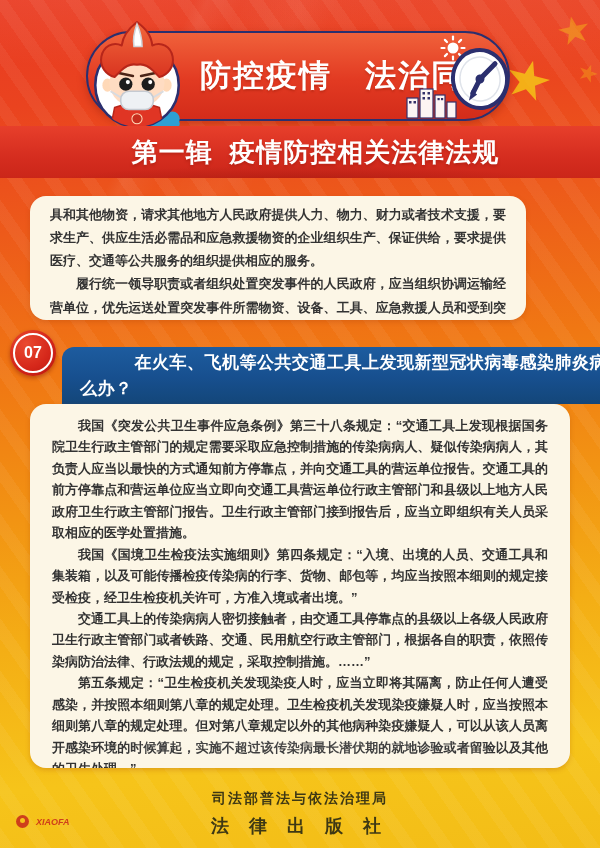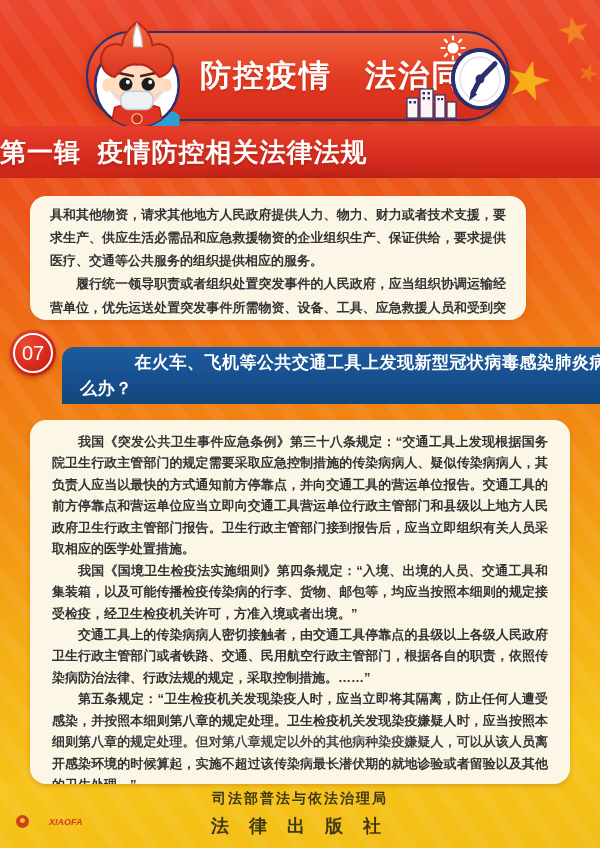--- a/index.html
+++ b/index.html
@@ -31,58 +31,58 @@
   .mascot{position:absolute;left:-2px;top:-13px;width:102px;height:114px;}
   .clock{position:absolute;left:360px;top:12px;width:64px;height:68px;transform:rotate(-8deg);}
   .sun{position:absolute;left:352px;top:2px;width:26px;height:26px;}
   .buildings{position:absolute;left:318px;top:50px;width:52px;height:36px;opacity:.95;}
 
   
   .band{position:absolute;top:126px;left:0;width:600px;height:52px;
     background:linear-gradient(180deg,#e73f2b 0%,#d52d1f 60%,#cb2619 100%);}
   .band::after{content:"";position:absolute;left:0;right:0;bottom:0;height:16px;
     background:radial-gradient(60% 22px at 50% 120%,rgba(120,10,5,.28),transparent 70%);}
-  .band-title{position:relative;line-height:52px;font-size:26px;font-weight:bold;
-    color:#fff;letter-spacing:1px;white-space:pre;text-shadow:0 2px 3px rgba(140,20,8,.4);}
+  .band-title{position:relative;text-align:center;line-height:52px;font-size:26px;font-weight:bold;
+    color:#fff;letter-spacing:1px;white-space:pre;text-shadow:0 2px 3px rgba(140,20,8,.4);padding-left:31px;}
 
   
   .intro{position:absolute;left:30px;top:196px;width:496px;height:124px;background:#fcf6e6;
     border-radius:16px;box-sizing:border-box;padding:7px 20px;overflow:hidden;
     box-shadow:0 2px 5px rgba(160,60,10,.25);}
   .intro p{margin:0;font-size:13px;line-height:1.78;color:#333;font-weight:700;text-align:justify;}
 
   
   .qa-header{position:absolute;left:62px;top:347px;width:600px;height:57px;
     background:linear-gradient(180deg,#1d5c9f 0%,#174f8e 55%,#134679 100%);
     border-radius:12px 12px 0 0;box-sizing:border-box;padding:3px 16px 0 18px;overflow:hidden;}
   .qa-header p{margin:0;color:#fff;font-size:17px;font-weight:700;line-height:1.55;text-indent:3.2em;
     letter-spacing:.5px;}
   .badge{position:absolute;left:10px;top:330px;width:46px;height:46px;border-radius:50%;
     background:radial-gradient(circle at 35% 30%,#ea4a30 0%,#d5271a 55%,#b4130d 100%);
     box-shadow:0 2px 4px rgba(110,10,5,.4);z-index:5;}
   .badge::before{content:"";position:absolute;inset:3px;border:2px solid #fff;border-radius:50%;}
   .badge span{position:absolute;inset:0;display:flex;align-items:center;justify-content:center;
-    color:#fff;font-size:20px;font-weight:normal;}
-
-  
-  .answer{position:absolute;left:30px;top:420px;width:540px;height:364px;background:#fcf6e6;
+    color:#fff;font-size:16px;font-weight:bold;}
+
+  
+  .answer{position:absolute;left:30px;top:404px;width:540px;height:364px;background:#fcf6e6;
     border-radius:16px;box-sizing:border-box;padding:11px 22px;overflow:hidden;
     box-shadow:0 2px 5px rgba(160,60,10,.25);}
   .answer p{margin:0;font-size:13px;line-height:1.65;color:#333;font-weight:700;text-align:justify;}
   .indent{text-indent:2em;}
   .b{font-weight:900;}
 
   
   .footer{position:absolute;left:0;bottom:0;width:600px;height:80px;}
   .footer::before{content:"";position:absolute;left:-40px;right:-40px;top:-34px;height:90px;
     background:radial-gradient(60% 70px at 50% -12px,rgba(255,255,255,.20),transparent 65%);}
   .footer-text{position:absolute;left:0;right:0;top:22px;text-align:center;color:#3e3814;}
   .f1{font-size:14px;font-weight:700;letter-spacing:2px;}
   .f2{font-size:18px;font-weight:700;letter-spacing:20px;text-indent:12px;margin-top:6px;}
-  .logo{position:absolute;left:16px;bottom:20px;display:flex;align-items:center;gap:20px;
+  .logo{position:absolute;left:16px;bottom:20px;display:flex;align-items:center;gap:7px;
     color:#c8281a;font-size:9px;font-weight:bold;font-style:italic;opacity:.85;}
   .logo-mark{width:13px;height:13px;border-radius:50%;background:#c8281a;position:relative;display:inline-block;}
   .logo-mark::after{content:"";position:absolute;left:4px;top:3px;width:5px;height:5px;border-radius:50%;background:#f6c41a;}
 </style>
 </head>
 <body>
 
 <div class="poster">
   <div class="texture"></div>
   <div class="rays"></div>

